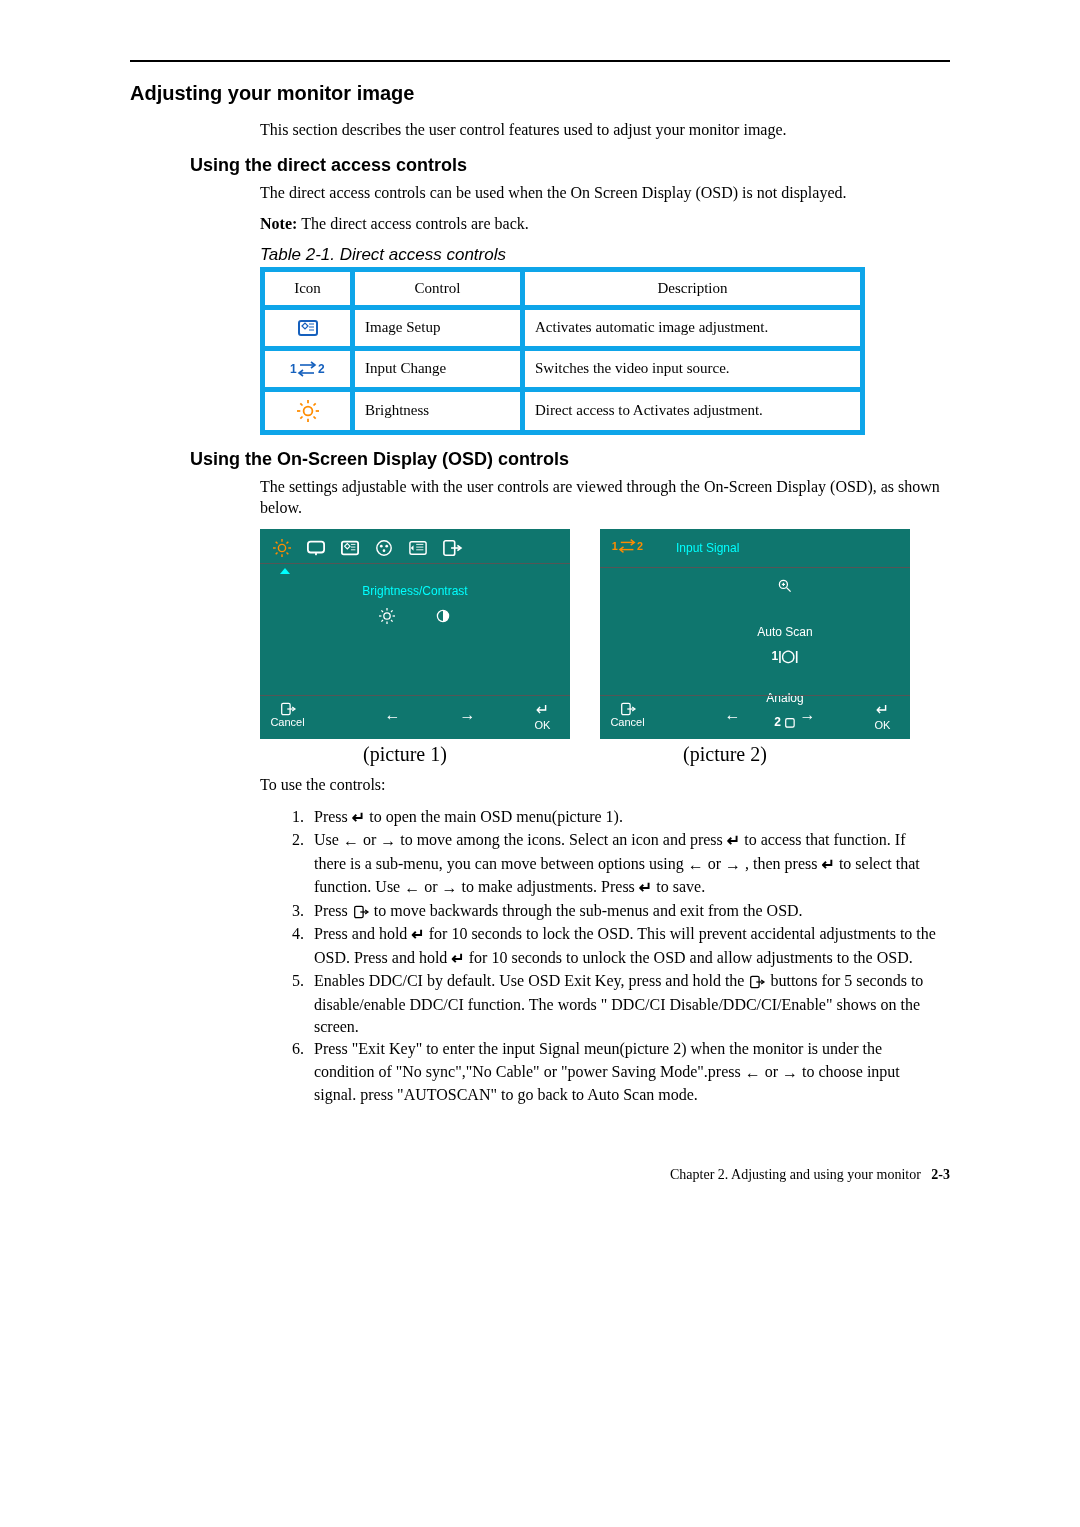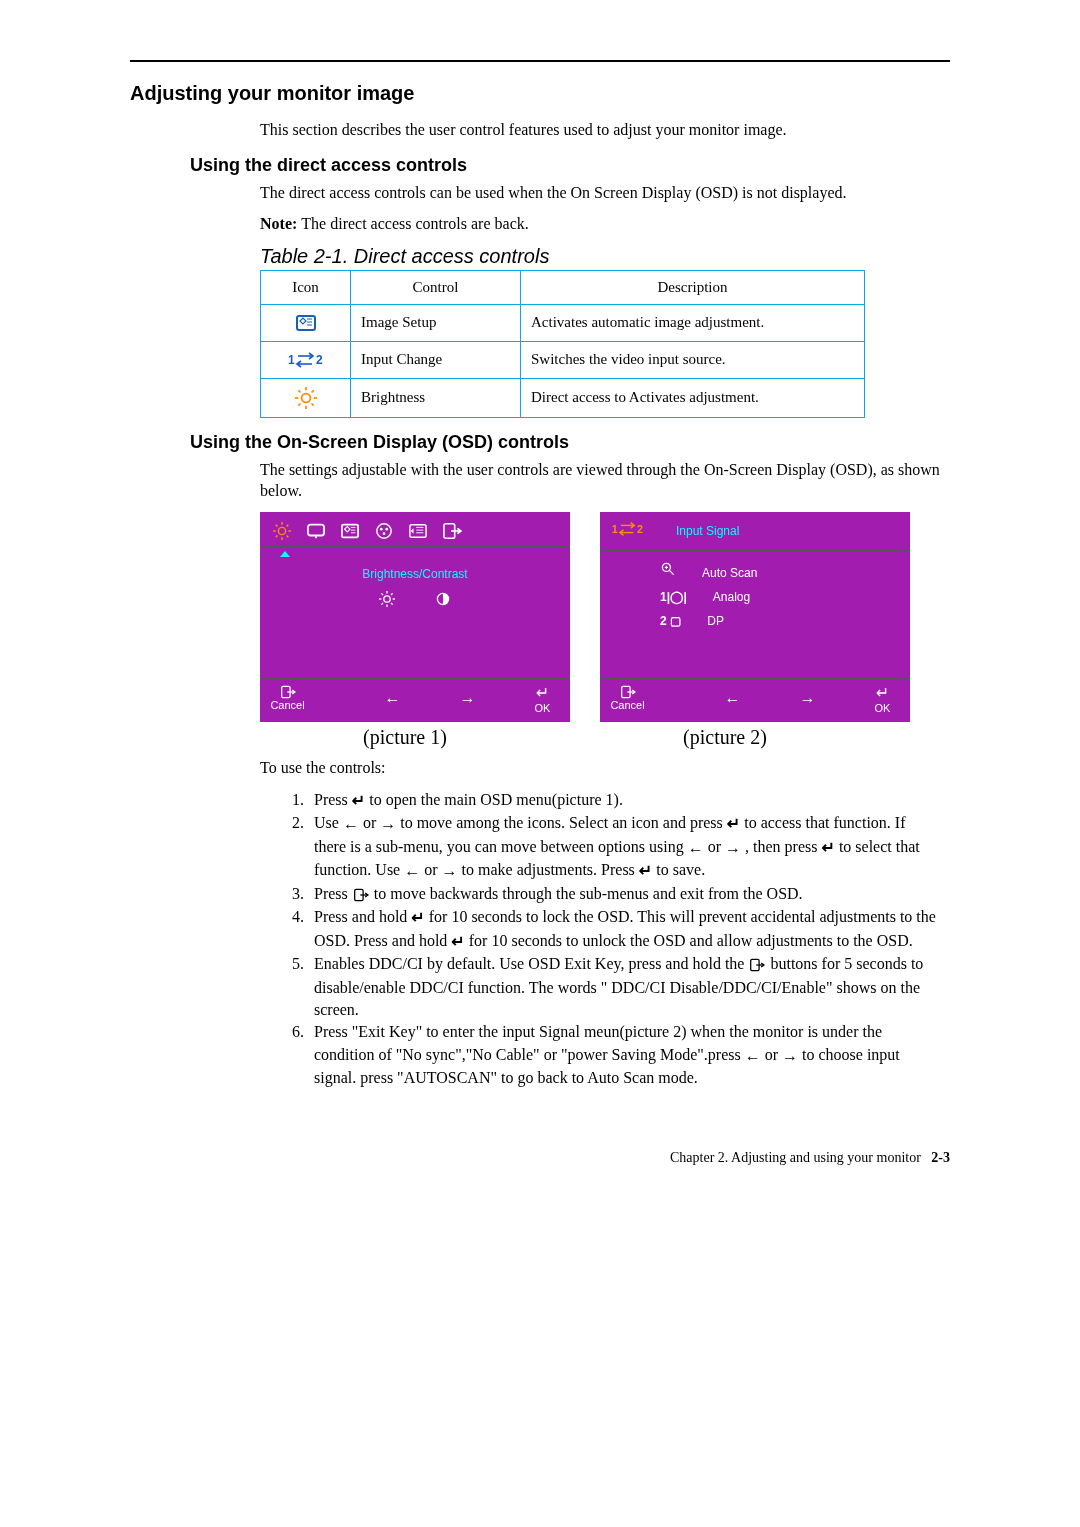--- a/index.html
+++ b/index.html
@@ -32,53 +32,53 @@
   }
   .para {
     margin-left: 130px;
     margin-right: 10px;
     line-height: 1.35;
     margin-bottom: 10px;
   }
   .caption {
     font-family: Arial, Helvetica, sans-serif;
     font-style: italic;
-    font-size: 20px;
+    font-size: 17px;
     margin-left: 130px;
     margin-top: 10px;
     margin-bottom: 2px;
   }
   table.ctl {
     border-collapse: collapse;
     margin-left: 130px;
     width: 605px;
   }
   table.ctl th, table.ctl td {
-    border: 1px solid #0ea5e9;
+    border: 5px solid #0ea5e9;
     padding: 8px 10px;
     font-size: 15px;
     vertical-align: middle;
   }
   table.ctl th {
     font-weight: normal;
     text-align: center;
   }
   table.ctl td.icon-cell {
     text-align: center;
     width: 90px;
   }
   table.ctl td.ctrl-cell { width: 170px; }
   .osd-wrap {
     display: flex;
     gap: 30px;
     margin-left: 130px;
     margin-top: 10px;
   }
   .osd {
-    background: #a21caf;
+    background: #0f766e;
     width: 310px;
     height: 210px;
     position: relative;
     font-family: Arial, Helvetica, sans-serif;
     font-size: 12px;
     color: #fff;
   }
   .osd-top {
     display: flex;
     gap: 6px;
@@ -145,21 +145,21 @@
     color: #ff8c00;
     font-size: 16px;
     font-weight: bold;
   }
   .osd-top2 .sigtitle { color: #0ff; font-size: 12px; }
   .osd-list {
     padding: 10px 0 0 60px;
     line-height: 2.0;
     font-size: 12px;
   }
-  .osd-list .row { display: flex; gap: 26px; align-items: center; }
+  .osd-list .row { display: flex; gap: 18px; align-items: center; flex-direction: column; }
   .pic-labels {
     display: flex;
     margin-left: 130px;
     gap: 30px;
   }
   .pic-labels div {
     width: 290px;
     text-align: center;
     font-size: 20px;
     padding-top: 4px;

